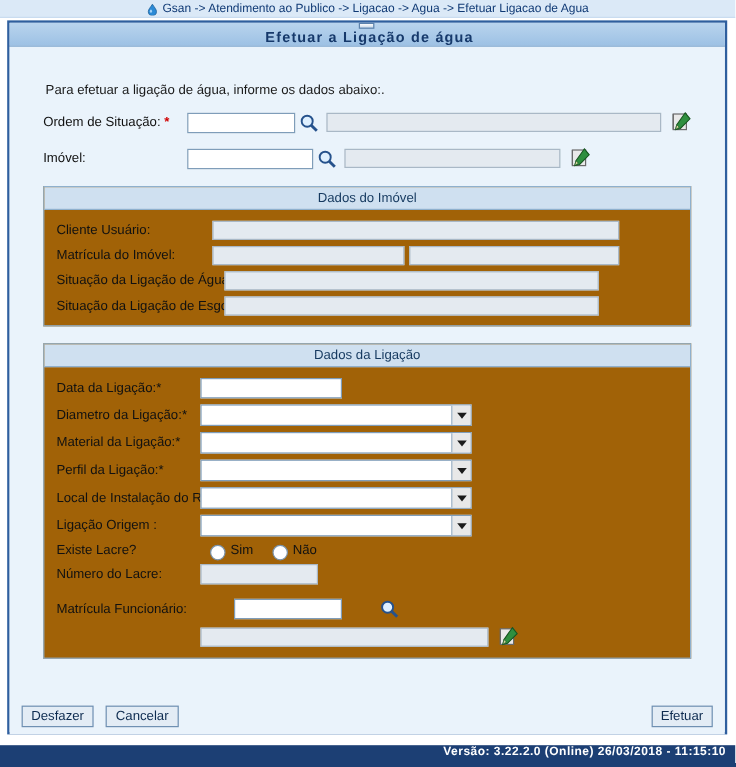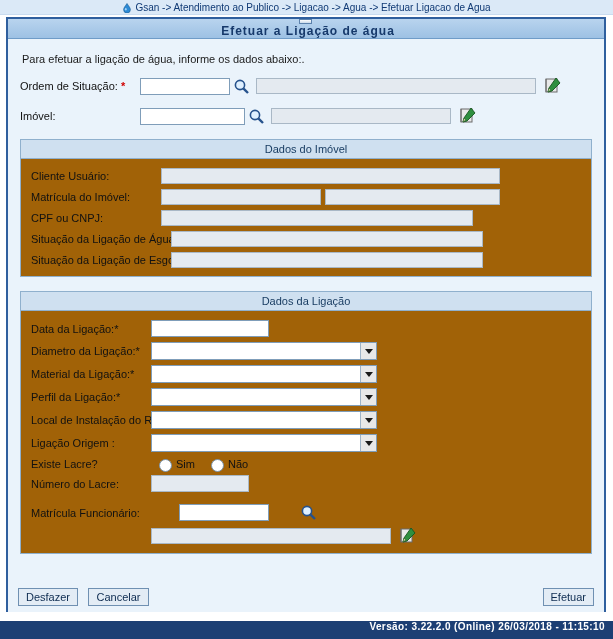--- a/index.html
+++ b/index.html
@@ -66,21 +66,21 @@
     margin-right: 5px;
   }
   .title-text {
     font-size: 12px;
     font-weight: bold;
     color: #16396b;
     letter-spacing: 1px;
   }
   .body-area {
     position: relative;
-    padding: 0;
+    padding: 16px;
     height: 573px;
     background: #eaf3fb;
     box-sizing: border-box;
   }
   .instruction {
     font-size: 11px;
     color: #1a1a1a;
     padding: 14px 0 0 14px;
   }
   
@@ -298,24 +298,20 @@
             <span class="plbl">Cliente Usuário:</span>
             <span class="fld-ro" style="width:339px;"></span>
           </div>
 
           <div class="prow">
             <span class="plbl">Matrícula do Imóvel:</span>
             <span class="fld-ro" style="width:160px;"></span>
             <span class="fld-ro" style="width:175px;margin-left:4px;"></span>
           </div>
 
-          <div class="prow">
-            <span class="plbl">CPF ou CNPJ:</span>
-            <span class="fld-ro" style="width:312px;"></span>
-          </div>
 
           <div class="prow">
             <span class="plbl" style="width:200px;">Situação da Ligação de Água:</span>
             <span class="fld-ro" style="width:312px;margin-left:-60px;"></span>
           </div>
 
           <div class="prow">
             <span class="plbl" style="width:200px;">Situação da Ligação de Esgoto:</span>
             <span class="fld-ro" style="width:312px;margin-left:-60px;"></span>
           </div>

